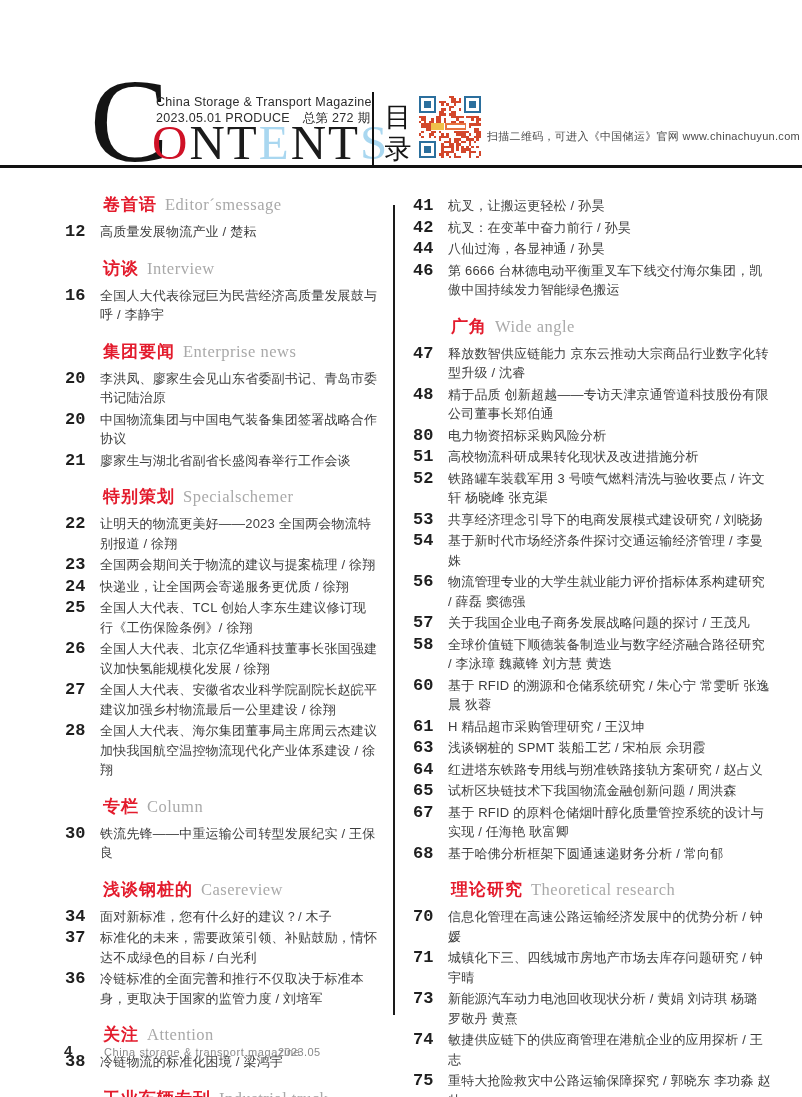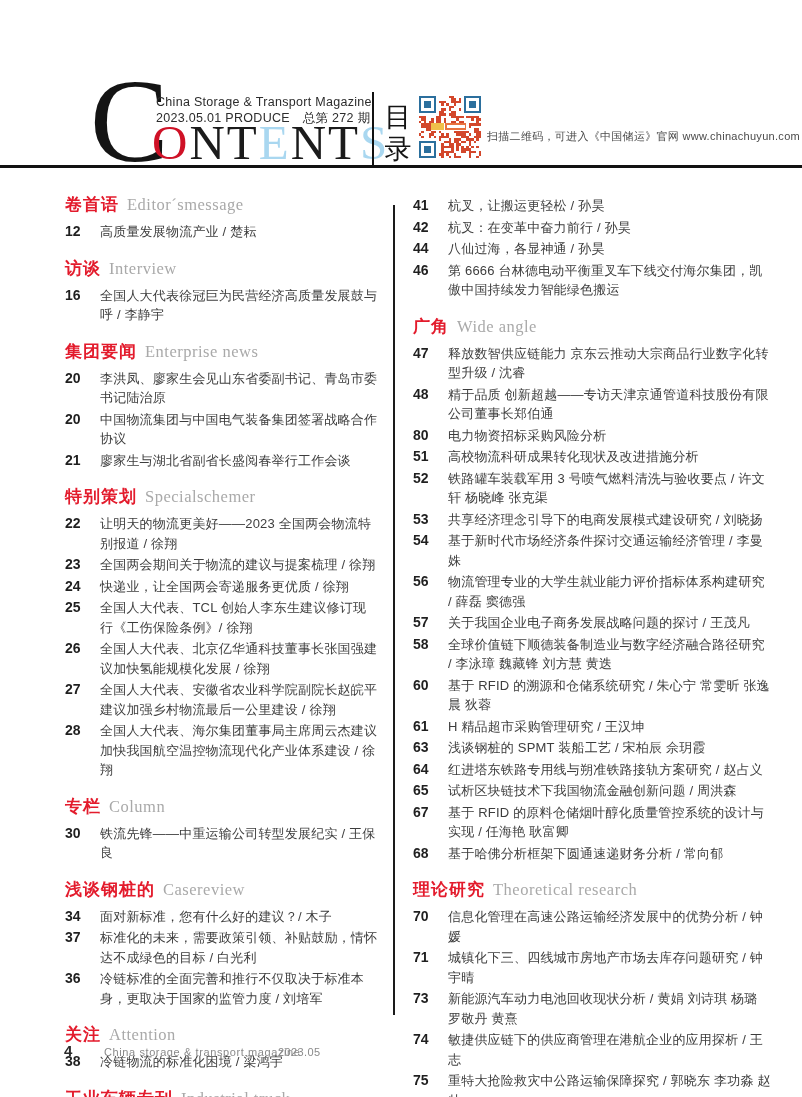--- a/index.html
+++ b/index.html
@@ -19,26 +19,26 @@
   #qr-caption{left:487px;top:129px;font-size:11px;color:#4a4a4a;letter-spacing:.3px;}
   #header-rule{left:0;top:165px;width:802px;height:2.5px;background:#111;}
 
   
   #col-left{left:65px;top:193px;width:313px;}
   #col-right{left:413px;top:196px;width:358px;}
   #col-divider{left:393px;top:205px;width:1.5px;height:810px;background:#1a1a1a;}
 
   .toc-section{margin-top:15px;}
   .toc-section:first-child{margin-top:0;}
-  .sec-head{margin-bottom:5px;line-height:24px;white-space:nowrap;}
+  .sec-head{margin-bottom:5px;line-height:24px;white-space:nowrap;margin-left:38px;}
   .sec-cn{color:#e31b2c;font-weight:bold;font-size:17px;letter-spacing:1px;}
   .sec-en{color:#a9a9a9;font-family:"Liberation Serif","DejaVu Serif",serif;
           font-size:16.5px;margin-left:8px;letter-spacing:.5px;}
   .entry{display:flex;margin-bottom:2px;}
-  .pg{flex:0 0 35px;font-weight:bold;color:#1f1f1f;font-size:14px;line-height:19.5px;}
+  .pg{flex:0 0 35px;font-weight:bold;color:#1f1f1f;font-size:17px;line-height:19.5px;font-family:Liberation Mono, monospace;}
   .tt{flex:1;font-size:13px;line-height:19.5px;color:#3d3d3d;letter-spacing:.2px;}
 
   
   #footer-page{left:64px;top:1042px;font-size:15px;font-weight:bold;color:#2a2a2a;}
   #footer-mag{left:104px;top:1046px;font-size:11px;color:#8a8a8a;letter-spacing:.6px;}
   #footer-date{left:278px;top:1046px;font-size:11px;color:#8a8a8a;letter-spacing:.4px;}
 </style>
 </head>
 <body>
 

